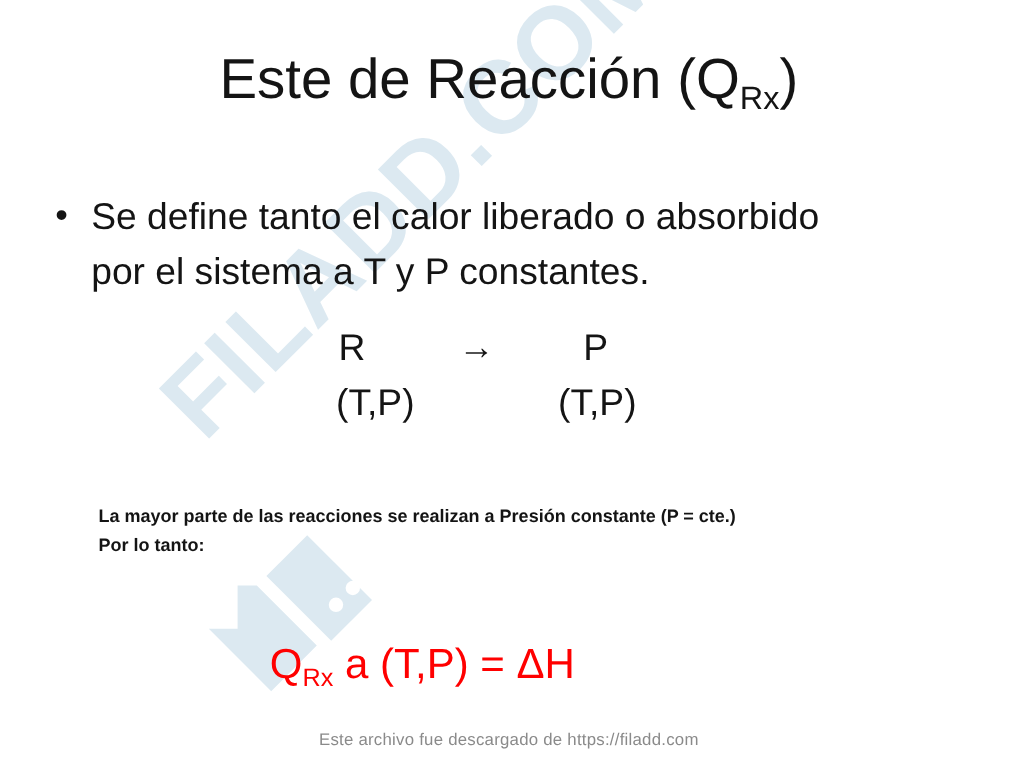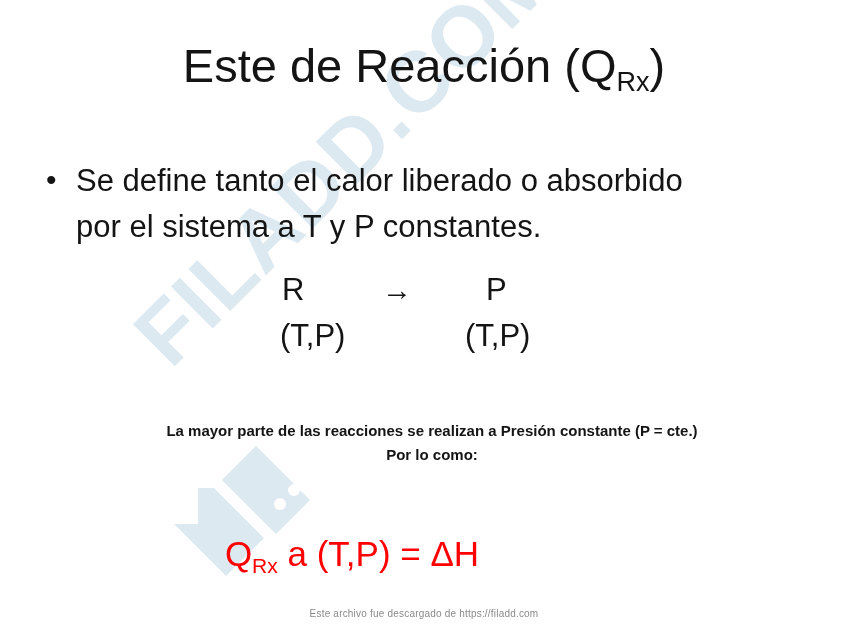--- a/index.html
+++ b/index.html
@@ -129,21 +129,20 @@
     left: 82px;
     top: 419px;
     width: 700px;
     color: #141414;
   }
   .note-line {
     font-size: 15px;
     font-weight: 700;
     line-height: 24px;
     white-space: nowrap;
-    text-align: center;
   }
   .note-line .sub {
     font-size: 10px;
     position: relative;
     top: 4px;
   }
   .note-line .qsym {
     font-weight: 400;
   }
 
@@ -163,21 +162,21 @@
     position: relative;
     top: 7px;
   }
 
   #footer {
     position: absolute;
     left: 0;
     top: 608px;
     width: 848px;
     text-align: center;
-    font-size: 10px;
+    font-size: 14px;
     color: #8a8a8a;
     letter-spacing: 0.2px;
   }
 </style>
 </head>
 <body>
 
 <div id="slide">
 
   <div id="watermark">
@@ -215,21 +214,21 @@
         <span class="rxn-product">P</span>
       </div>
       <div class="rxn-line">
         <span class="rxn-cond-left">(T,P)</span>
         <span class="rxn-cond-right">(T,P)</span>
       </div>
     </div>
 
     <div id="notes">
       <div class="note-line">La mayor parte de las reacciones se realizan a Presión constante (P = cte.)</div>
-      <div class="note-line">Por lo como:</div>
+      <div class="note-line">Por lo tanto:</div>
     </div>
 
     <div id="formula">
       <span>Q</span><span class="sub">Rx</span><span> a (T,P) = ΔH</span>
     </div>
 
     <div id="footer">Este archivo fue descargado de https://filadd.com</div>
 
   </div>
 </div>

